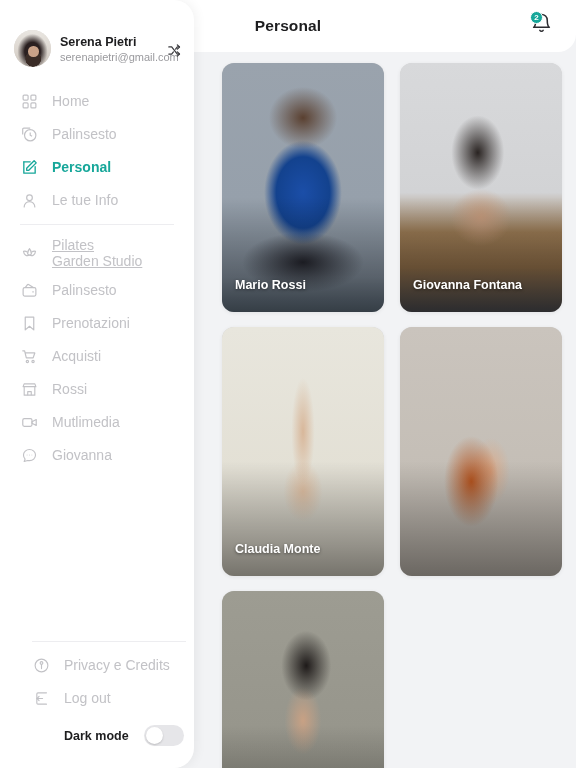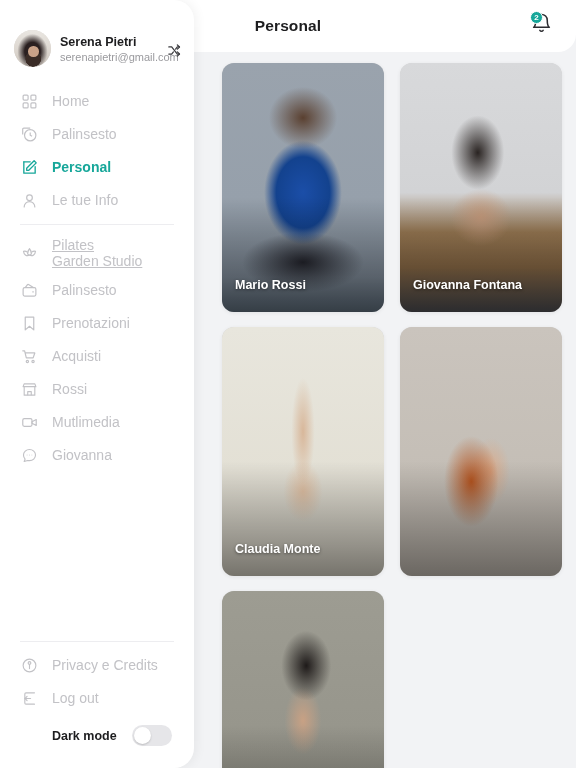--- a/index.html
+++ b/index.html
@@ -138,21 +138,21 @@
   .nav-item.two-line .nav-label { display: flex; flex-direction: column; text-decoration: underline; }
 
   .divider {
     height: 1px;
     background: #ededf0;
     margin: 7px 20px 7px 20px;
   }
 
   .bottom-block {
     position: absolute;
-    left: 0; bottom: 0;
+    left: 12px; bottom: 0;
     width: 194px;
     padding-bottom: 22px;
   }
   .darkmode-row {
     display: flex;
     align-items: center;
     justify-content: space-between;
     padding: 10px 22px 0 22px;
   }
   .darkmode-label {

